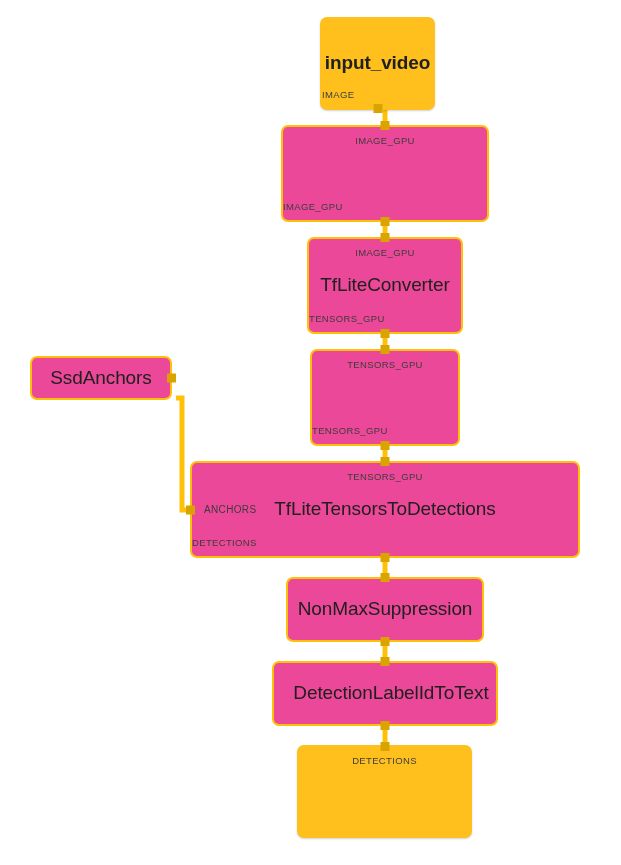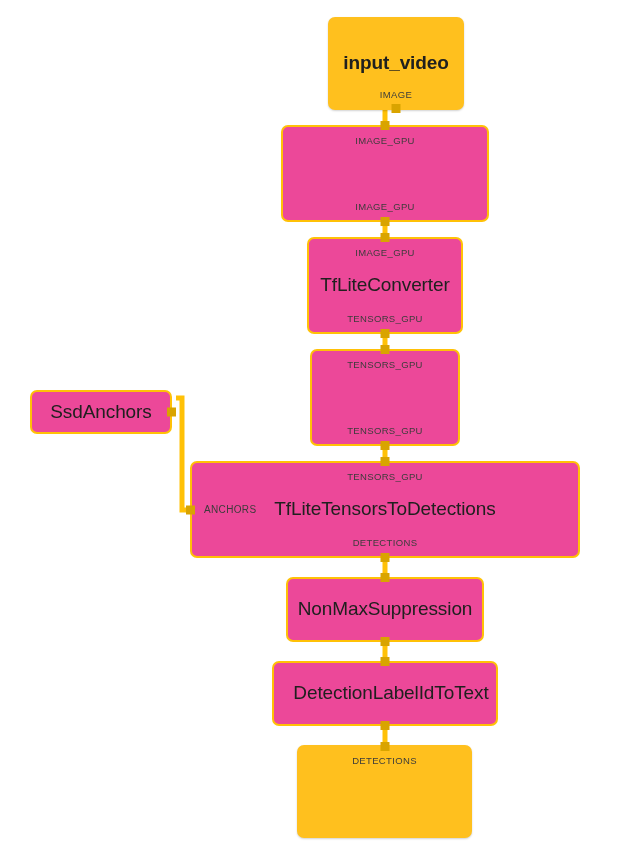--- a/index.html
+++ b/index.html
@@ -68,21 +68,20 @@
   .port-label.top {
     position: absolute;
     top: 9px;
     left: 0; right: 0;
     text-align: center;
   }
   .port-label.bottom {
     position: absolute;
     bottom: 9px;
     left: 0; right: 0;
-    text-align: center;
   }
   .port-label.side-left {
     position: absolute;
     left: 12px;
     top: 50%;
     transform: translateY(-50%);
     font-size: 10px;
   }
   .port-sq {
     position: absolute;
@@ -104,21 +103,21 @@
       <path d="M385,334 L385,349"></path>
       <path d="M385,446 L385,461"></path>
       <path d="M385,558 L385,573"></path>
       <path d="M385,642 L385,659"></path>
       <path d="M385,726 L385,743"></path>
     </g>
 
     <path d="M176,398 L182,398 L182,510 L190,510" stroke="#FFC107" stroke-width="5" fill="none" stroke-linejoin="miter"></path>
   </svg>
 
-  <div class="node stream" style="left:328px; top:17px; width:136px; height:93px;">
+  <div class="node stream" style="left:320px; top:17px; width:115px; height:93px;">
     <span class="node-title">input_video</span>
     <span class="port-label bottom">IMAGE</span>
     <span class="port-sq" style="left:50%; bottom:-5px; transform:translateX(-50%);"></span>
   </div>
 
   <div class="node calculator" style="left:281px; top:125px; width:208px; height:97px;">
     <span class="port-label top">IMAGE_GPU</span>
     <span class="port-label bottom">IMAGE_GPU</span>
     <span class="port-sq" style="left:50%; top:-6px; transform:translateX(-50%);"></span>
     <span class="port-sq" style="left:50%; bottom:-6px; transform:translateX(-50%);"></span>
@@ -132,21 +131,21 @@
     <span class="port-sq" style="left:50%; bottom:-6px; transform:translateX(-50%);"></span>
   </div>
 
   <div class="node calculator" style="left:310px; top:349px; width:150px; height:97px;">
     <span class="port-label top">TENSORS_GPU</span>
     <span class="port-label bottom">TENSORS_GPU</span>
     <span class="port-sq" style="left:50%; top:-6px; transform:translateX(-50%);"></span>
     <span class="port-sq" style="left:50%; bottom:-6px; transform:translateX(-50%);"></span>
   </div>
 
-  <div class="node calculator" style="left:30px; top:390px; width:142px; height:44px;">
+  <div class="node calculator" style="left:30px; top:356px; width:142px; height:44px;">
     <span class="node-title">SsdAnchors</span>
     <span class="port-sq" style="right:-6px; top:50%; transform:translateY(-50%);"></span>
   </div>
 
   <div class="node calculator" style="left:190px; top:461px; width:390px; height:97px;">
     <span class="port-label top">TENSORS_GPU</span>
     <span class="port-label side-left">ANCHORS</span>
     <span class="node-title">TfLiteTensorsToDetections</span>
     <span class="port-label bottom">DETECTIONS</span>
     <span class="port-sq" style="left:50%; top:-6px; transform:translateX(-50%);"></span>

